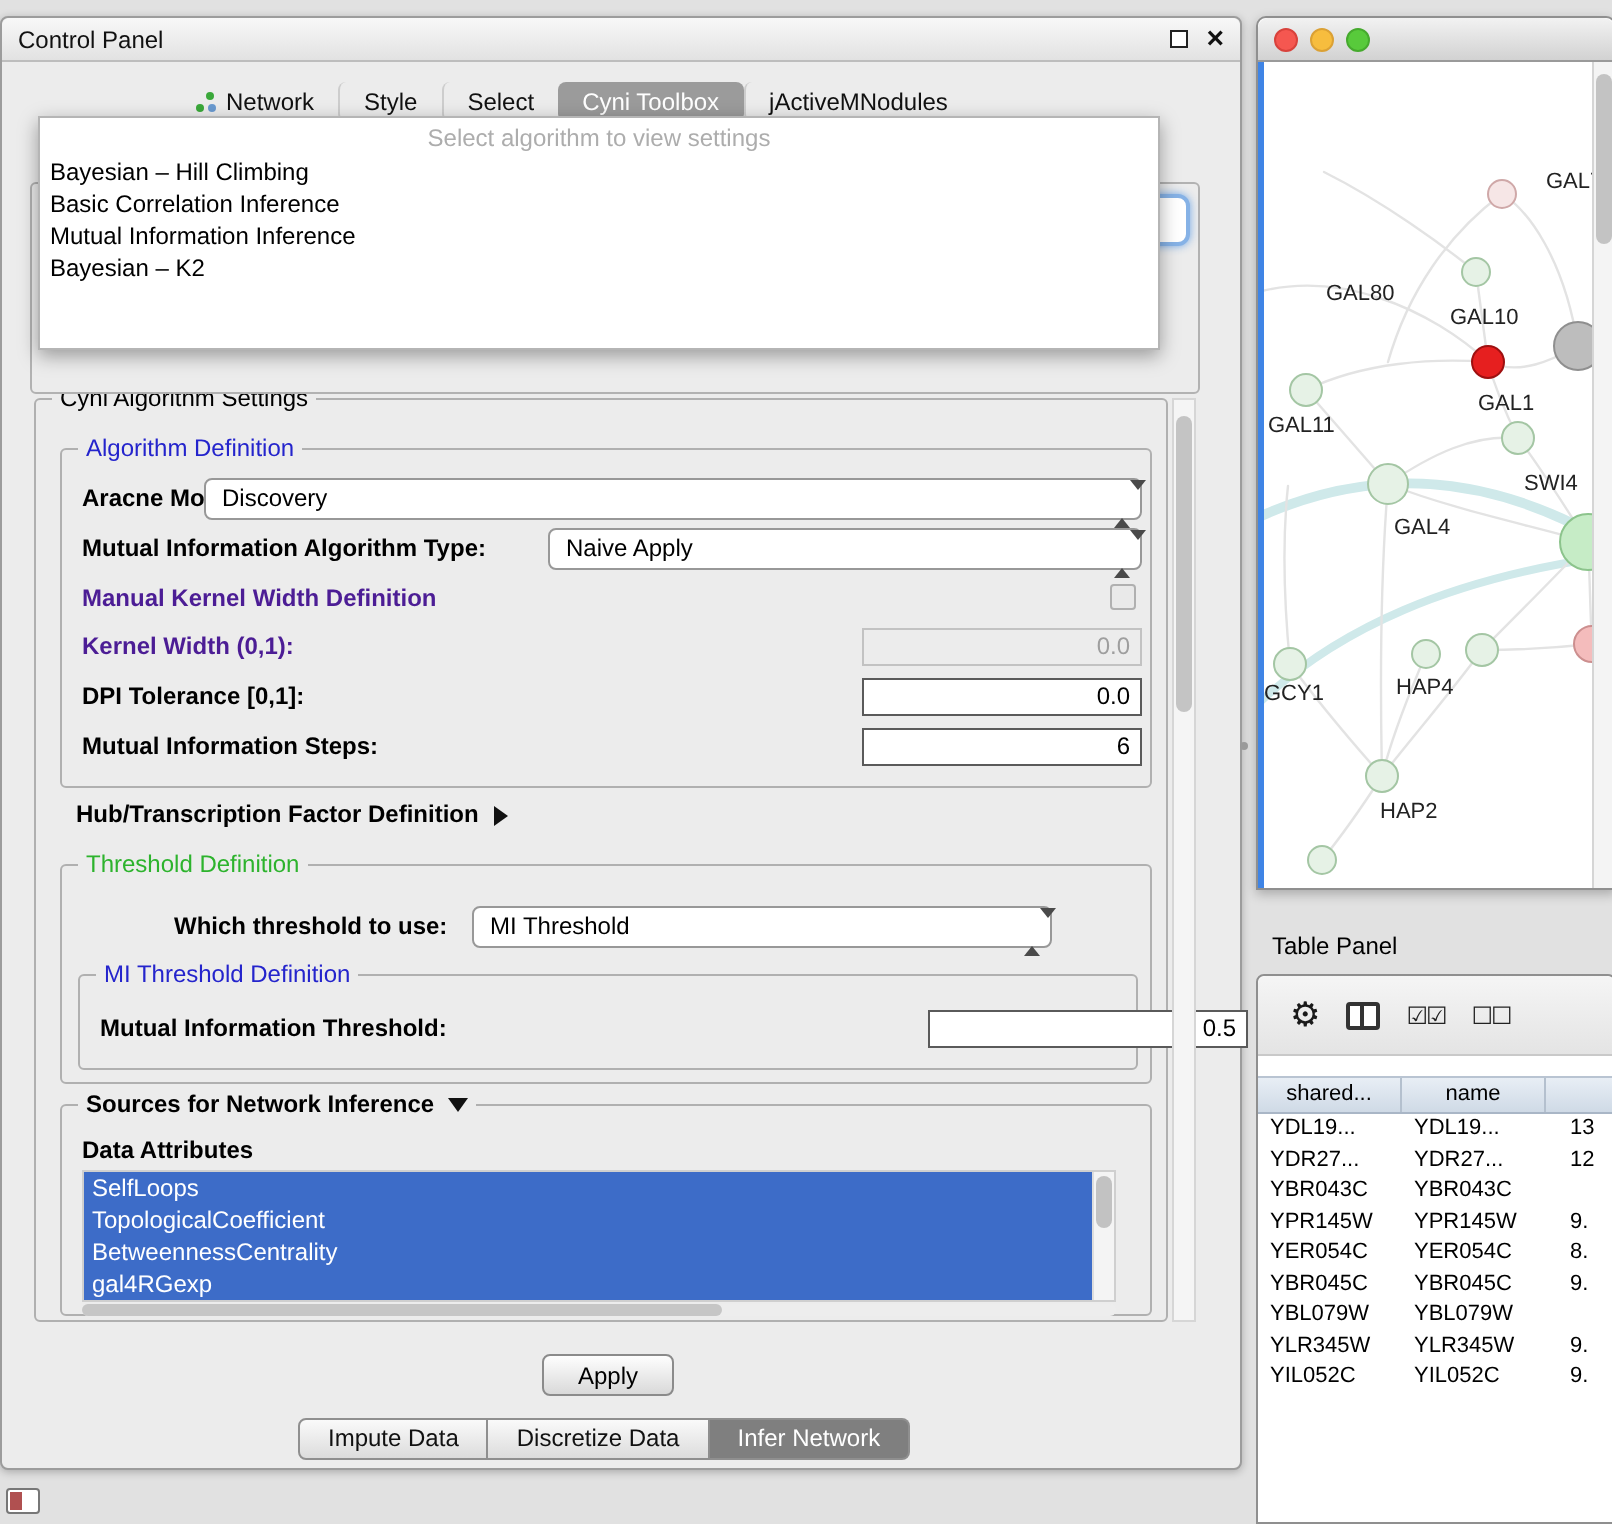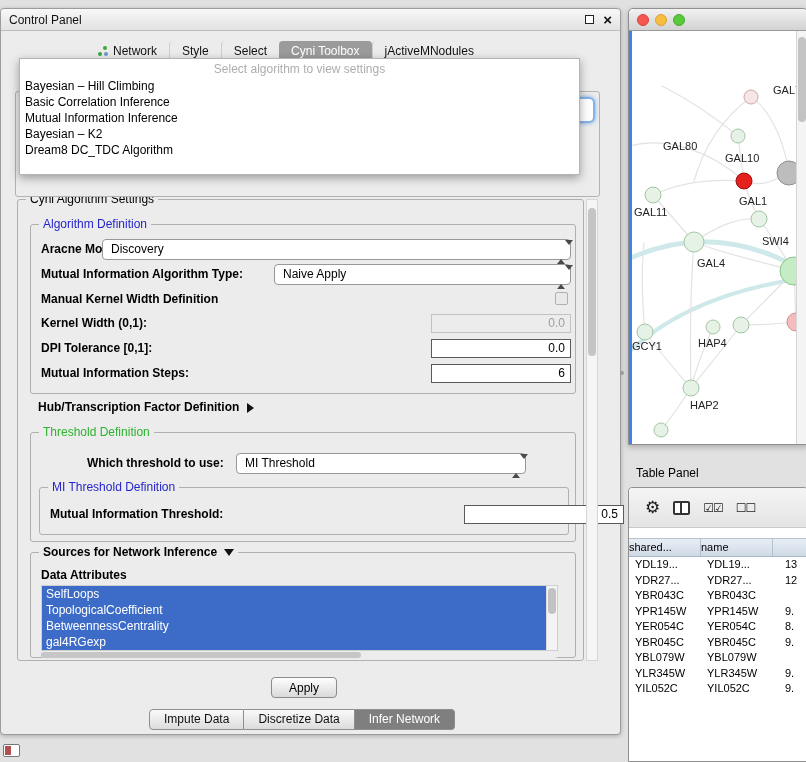--- a/index.html
+++ b/index.html
@@ -50,21 +50,21 @@
   #settings-scrollbar{position:absolute;left:585px;top:190px;width:12px;height:462px;
     background:#f5f5f5;border:1px solid #d6d6d6;}
   .sb-thumb{position:absolute;left:1px;right:1px;top:8px;height:148px;background:#c4c4c4;border-radius:5px;}
 
   #algodef-group{left:12px;top:24px;width:546px;height:170px;}
   #threshold-group{left:12px;top:232px;width:546px;height:110px;}
   #mithreshold-group{left:8px;top:54px;width:530px;height:48px;}
   #sources-group{left:12px;top:352px;width:546px;height:106px;}
 
   .lbl{position:absolute;font-size:12px;font-weight:bold;color:#000;line-height:21px;white-space:nowrap;}
-  .lbl-disabled{color:#000000;}
+  .lbl-disabled{color:#4c1d95;}
   .combo{position:absolute;height:21px;background:#fff;border:1px solid #989898;border-radius:4px;
     font-size:12px;line-height:19px;padding-left:8px;color:#000;}
   .combo-arrows{position:absolute;right:5px;top:3px;width:8px;}
   .tri-up{width:0;height:0;border-left:4px solid transparent;border-right:4px solid transparent;
     border-bottom:5px solid #4a4a4a;margin-bottom:2px;}
   .tri-down{width:0;height:0;border-left:4px solid transparent;border-right:4px solid transparent;
     border-top:5px solid #4a4a4a;}
   .field{position:absolute;height:19px;background:#fff;border:1px solid #5a5a5a;font-size:12px;
     line-height:17px;text-align:right;padding:0 5px;color:#000;}
   .field-disabled{background:#ececec;border-color:#c2c2c2;color:#9e9e9e;}
@@ -119,21 +119,21 @@
     border:1px solid #8f8f8f;border-radius:4px 4px 0 0;}
   .tp-toolbar{position:absolute;top:0;left:0;right:0;height:40px;
     background:linear-gradient(#f5f5f5,#e4e4e4);border-bottom:1px solid #c9c9c9;
     display:flex;align-items:center;gap:13px;padding-left:16px;border-radius:4px 4px 0 0;}
   .gear{font-size:17px;color:#1a1a1a;line-height:1;}
   .cols-icon{width:17px;height:14px;border:2px solid #333;border-radius:2px;position:relative;background:#fff;}
   .cols-icon::before{content:"";position:absolute;left:5px;top:0;bottom:0;width:2px;background:#333;}
   .check-pair{font-size:12px;letter-spacing:-1px;color:#222;}
   .tp-header{position:absolute;top:50px;left:0;right:0;height:19px;display:flex;
     background:linear-gradient(#e8eef5,#cfdae6);border-top:1px solid #b9c4d2;border-bottom:1px solid #a9b6c6;}
-  .th{font-size:11px;line-height:17px;text-align:left;border-right:1px solid #b4c0ce;
+  .th{font-size:11px;line-height:17px;text-align:center;border-right:1px solid #b4c0ce;
     overflow:hidden;white-space:nowrap;color:#000;}
   .tp-body{position:absolute;top:69px;left:0;right:0;bottom:0;background:#fff;overflow:hidden;}
   .tr{display:flex;height:15.5px;background:#fff;}
   .td{font-size:11px;line-height:15px;padding-left:6px;overflow:hidden;white-space:nowrap;color:#000;}
   .col0{width:72px;}.col1{width:72px;}.col2{flex:1;}
   .td.col2{padding-left:12px;}
 
   #splitter-dot{position:absolute;left:620px;top:371px;width:4px;height:4px;border-radius:50%;background:#9a9a9a;}
   #mini-panel-icon{position:absolute;left:3px;top:744px;width:17px;height:13px;border:1px solid #777;
     background:#fff;border-radius:2px;}
@@ -173,21 +173,20 @@
     <div id="hidden-group"></div>
     <div id="combo-fragment"></div>
 
     <div id="algo-dropdown">
       <div class="dd-placeholder">Select algorithm to view settings</div>
       <div>
           <div class="dd-item">Bayesian – Hill Climbing</div>
           <div class="dd-item">Basic Correlation Inference</div>
           <div class="dd-item">Mutual Information Inference</div>
           <div class="dd-item">Bayesian – K2</div>
-          <div class="dd-item">Dream8 DC_TDC Algorithm</div>
         </div>
     </div>
 
     <div id="settings-group" class="group">
       <span class="group-title title-black">Cyni Algorithm Settings</span>
 
       <div id="algodef-group" class="group">
         <span class="group-title title-blue">Algorithm Definition</span>
 
         <span class="lbl" style="left:10px;top:14px;">Aracne Mode:</span>

